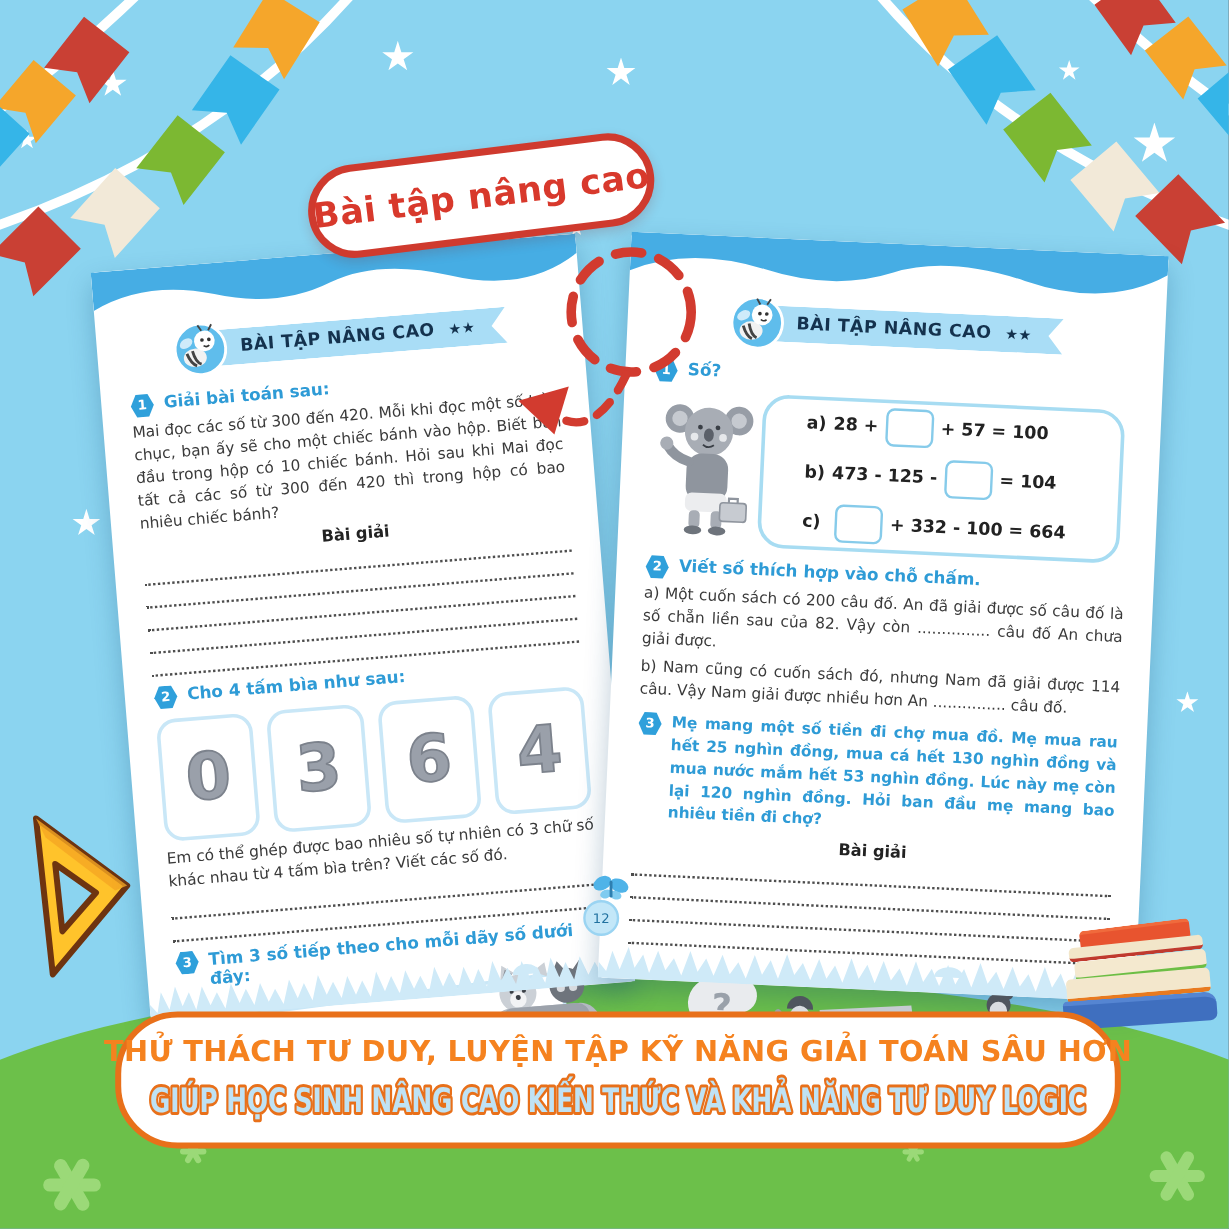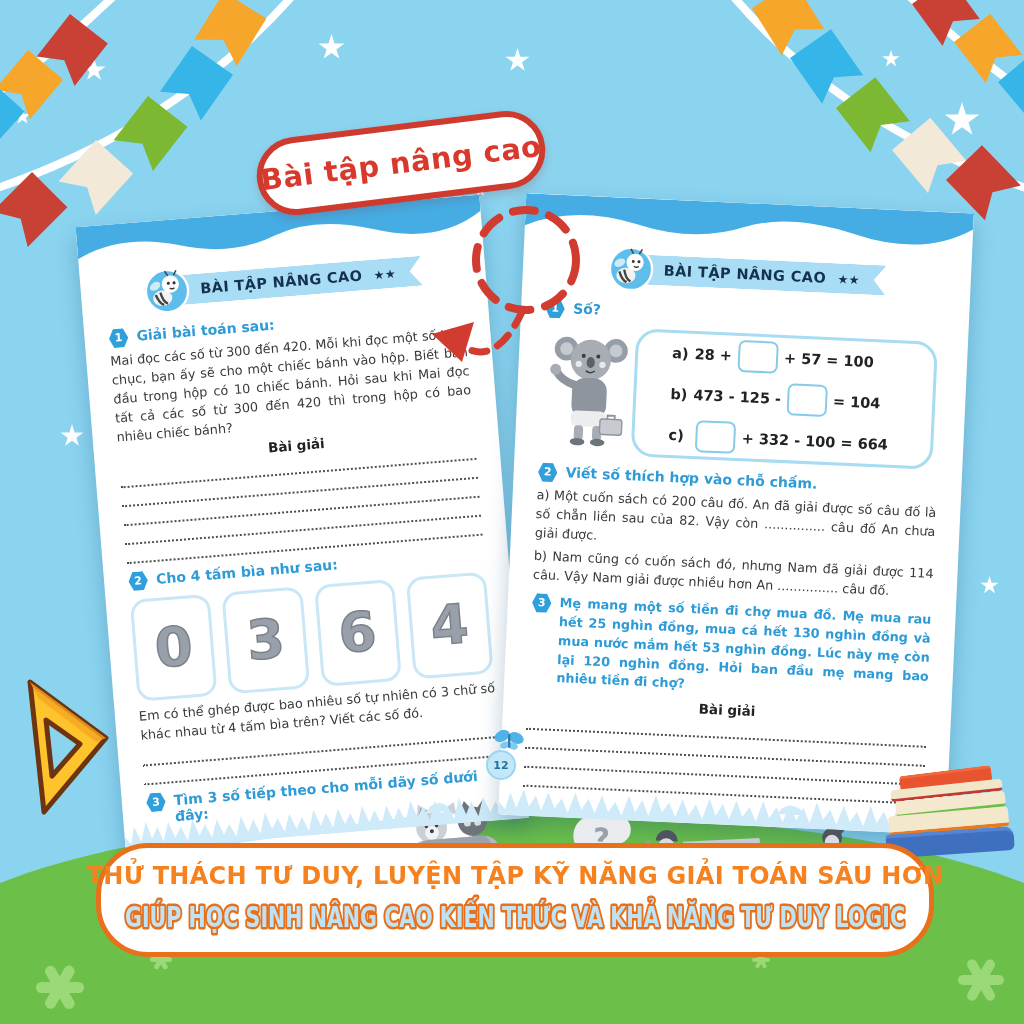--- a/index.html
+++ b/index.html
@@ -60,21 +60,21 @@
   .backpack{position:absolute;right:-8px;top:-14px;}
   
   .eq-wrap{position:relative;height:132px;margin-top:4px;}
   .eq-box{position:absolute;left:92px;top:2px;right:6px;bottom:2px;border:3px solid #A7DCF2;border-radius:22px;background:#fff;
     display:flex;flex-direction:column;justify-content:center;gap:9px;padding-left:34px;}
   .eq-row{display:flex;align-items:center;gap:6px;font-size:14.5px;font-weight:600;color:#222;}
   .eq-input{width:36px;height:28px;border:2.5px solid #86CBEA;border-radius:7px;background:#fff;}
   .koala{position:absolute;left:6px;top:10px;}
   
   .pagenum{position:absolute;left:486px;top:750px;width:26px;height:26px;border-radius:50%;
-    background:#C3E7F8;border:2px solid #9AD4F2;color:#20719F;font-size:11px;font-weight:700;
+    background:#C3E7F8;border:2px solid #9AD4F2;color:#20719F;font-size:11px;font-weight:400;
     display:flex;align-items:center;justify-content:center;z-index:6;}
   .butterfly{position:absolute;left:492px;top:726px;z-index:6;}
   
   .connector{position:absolute;left:426px;top:182px;z-index:8;}
   
   .top-badge{position:absolute;left:256px;top:124px;width:278px;height:66px;z-index:9;
     background:#fff;border:6px solid #CF3A2E;border-radius:45px;transform:rotate(-7deg);
     display:flex;align-items:center;justify-content:center;box-shadow:0 4px 10px rgba(120,30,20,.18);}
   .top-badge span{font-size:29px;font-weight:900;color:#D8392C;letter-spacing:.5px;white-space:nowrap;}
   

